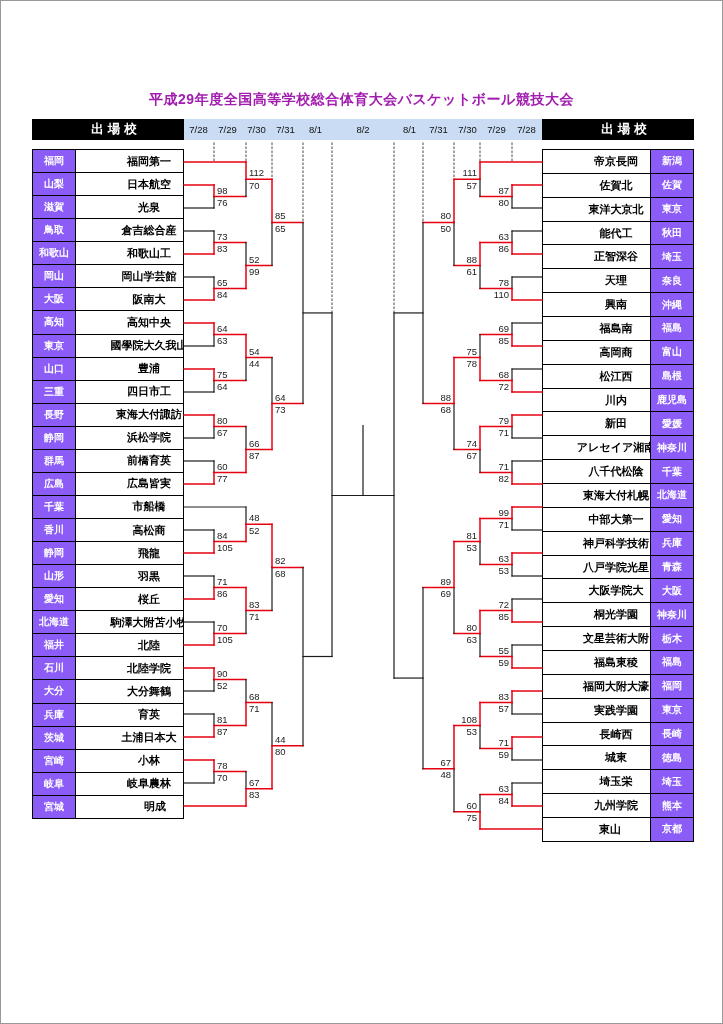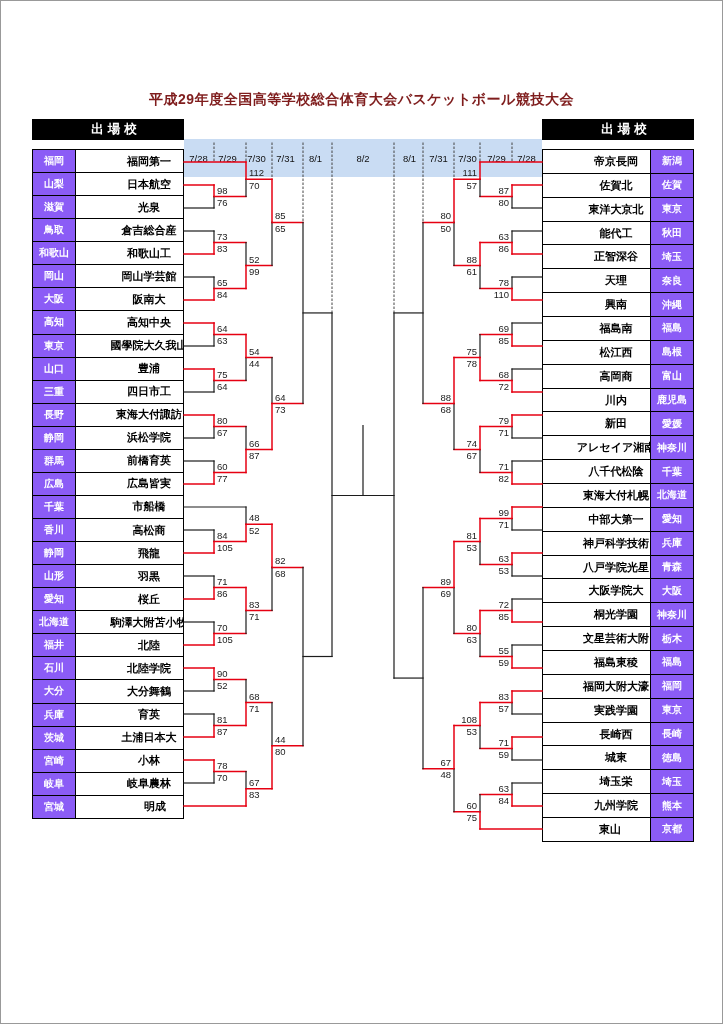--- a/index.html
+++ b/index.html
@@ -1,25 +1,25 @@
 <!DOCTYPE html>
 <html><head>
 <meta charset="utf-8">
 <style>
   html,body{margin:0;padding:0;background:#fff;}
   .page{position:relative;width:723px;height:1024px;background:#fff;overflow:hidden;
         font-family:"Liberation Sans","DejaVu Sans",sans-serif;border:1px solid #999;box-sizing:border-box;}
   .title{position:absolute;left:0;top:90px;width:100%;text-align:center;
-         font-size:14px;font-weight:bold;color:#7f1d1d;letter-spacing:.5px;}
+         font-size:14px;font-weight:bold;color:#a21caf;letter-spacing:.5px;}
   .hdr{position:absolute;top:118px;height:21px;background:#000;color:#fff;
        font-size:12.5px;font-weight:bold;display:flex;align-items:center;justify-content:center;
        letter-spacing:4px;text-indent:4px;box-sizing:border-box;padding-left:12px;}
   #hdrL{left:31px;width:152px;}
   #hdrR{left:541px;width:152px;}
-  .strip{position:absolute;top:118px;left:183px;width:358px;height:38px;background:#C9DCF3;margin-top:20px;}
+  .strip{position:absolute;top:118px;left:183px;width:358px;height:21px;background:#C9DCF3;}
   .datecell{position:absolute;top:0;height:100%;display:flex;align-items:center;justify-content:center;
             font-size:9.5px;color:#111;}
   .tbl{position:absolute;border:1.5px solid #000;box-sizing:border-box;display:flex;flex-direction:column;background:#fff;}
   #tblL{left:31px;top:148px;width:152px;height:670px;}
   #tblR{left:541px;top:148px;width:152px;height:693px;}
   .row{flex:1;display:flex;border-bottom:1px solid #000;min-height:0;}
   .row:last-child{border-bottom:none;gap:12px;}
   .pref{flex:0 0 42px;background:#8b5cf6;color:#fff;font-size:10px;font-weight:bold;
         display:flex;align-items:center;justify-content:center;white-space:nowrap;overflow:hidden;}
   .tbl-left .pref{border-right:1px solid #000;}
@@ -194,26 +194,26 @@
       </div>
       <div class="row">
         <div class="school">興南</div>
         <div class="pref">沖縄</div>
       </div>
       <div class="row">
         <div class="school">福島南</div>
         <div class="pref">福島</div>
       </div>
       <div class="row">
+        <div class="school">高岡商</div>
+        <div class="pref">富山</div>
+      </div>
+      <div class="row">
         <div class="school">松江西</div>
         <div class="pref">島根</div>
-      </div>
-      <div class="row">
-        <div class="school">高岡商</div>
-        <div class="pref">富山</div>
       </div>
       <div class="row">
         <div class="school">川内</div>
         <div class="pref">鹿児島</div>
       </div>
       <div class="row">
         <div class="school">新田</div>
         <div class="pref">愛媛</div>
       </div>
       <div class="row">

